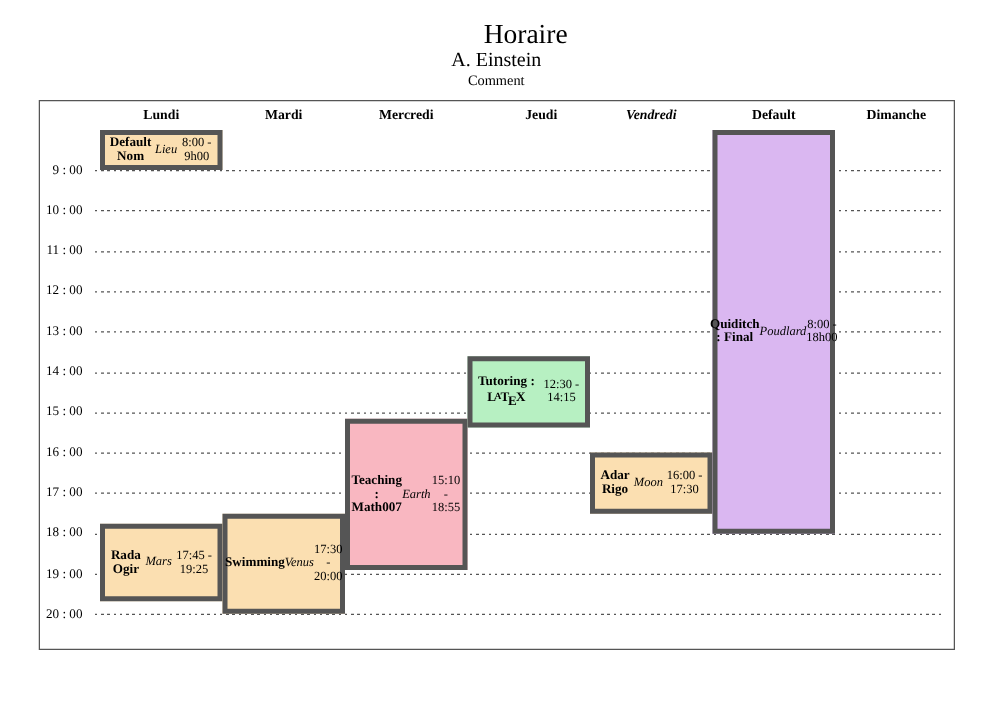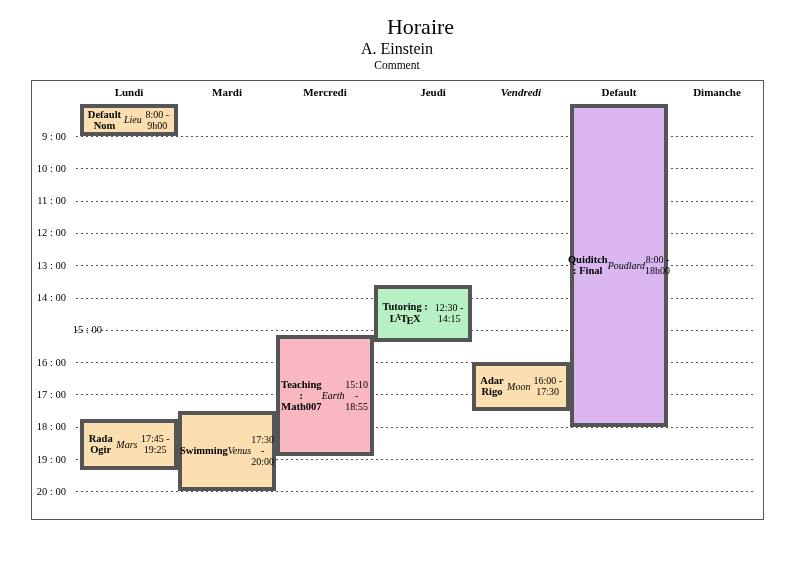--- a/index.html
+++ b/index.html
@@ -68,37 +68,37 @@
       <div class="hour-label" style="top: 80.8px;">10 : 00</div>
       <div class="gridline" style="top: 119.6px;"></div>
       <div class="hour-label" style="top: 113.1px;">11 : 00</div>
       <div class="gridline" style="top: 151.9px;"></div>
       <div class="hour-label" style="top: 145.4px;">12 : 00</div>
       <div class="gridline" style="top: 184.2px;"></div>
       <div class="hour-label" style="top: 177.7px;">13 : 00</div>
       <div class="gridline" style="top: 216.5px;"></div>
       <div class="hour-label" style="top: 210px;">14 : 00</div>
       <div class="gridline" style="top: 248.8px;"></div>
-      <div class="hour-label" style="top: 242.3px; margin-left: 36px;">15 : 00</div>
+      <div class="hour-label" style="top: 242.3px;">15 : 00</div>
       <div class="gridline" style="top: 281.1px;"></div>
       <div class="hour-label" style="top: 274.6px;">16 : 00</div>
       <div class="gridline" style="top: 313.4px;"></div>
       <div class="hour-label" style="top: 306.9px;">17 : 00</div>
       <div class="gridline" style="top: 345.7px;"></div>
       <div class="hour-label" style="top: 339.2px;">18 : 00</div>
       <div class="gridline" style="top: 378px;"></div>
       <div class="hour-label" style="top: 371.5px;">19 : 00</div>
       <div class="gridline" style="top: 410.3px;"></div>
       <div class="hour-label" style="top: 403.8px;">20 : 00</div>
       <div class="event" style="left: 48px; top: 22.7px; height: 32.3px; background: rgb(251, 223, 177); border-color: rgb(85, 85, 85);">
         <div class="ev-title">Default Nom</div>
         <div class="ev-location">Lieu</div>
         <div class="ev-time">8:00 - 9h00</div>
       </div>
-      <div class="event" style="left: 48px; top: 337.625px; height: 51px; background: rgb(251, 223, 177); border-color: rgb(85, 85, 85);">
+      <div class="event" style="left: 48px; top: 337.625px; height: 62px; background: rgb(251, 223, 177); border-color: rgb(85, 85, 85);">
         <div class="ev-title">Rada Ogir</div>
         <div class="ev-location">Mars</div>
         <div class="ev-time">17:45 - 19:25</div>
       </div>
       <div class="event" style="left: 146px; top: 329.55px; height: 80.75px; background: rgb(251, 223, 177); border-color: rgb(85, 85, 85);">
         <div class="ev-title">Swimming</div>
         <div class="ev-location">Venus</div>
         <div class="ev-time">17:30 - 20:00</div>
       </div>
       <div class="event" style="left: 244px; top: 254.184px; height: 121.125px; background: rgb(249, 183, 193); border-color: rgb(85, 85, 85);">

